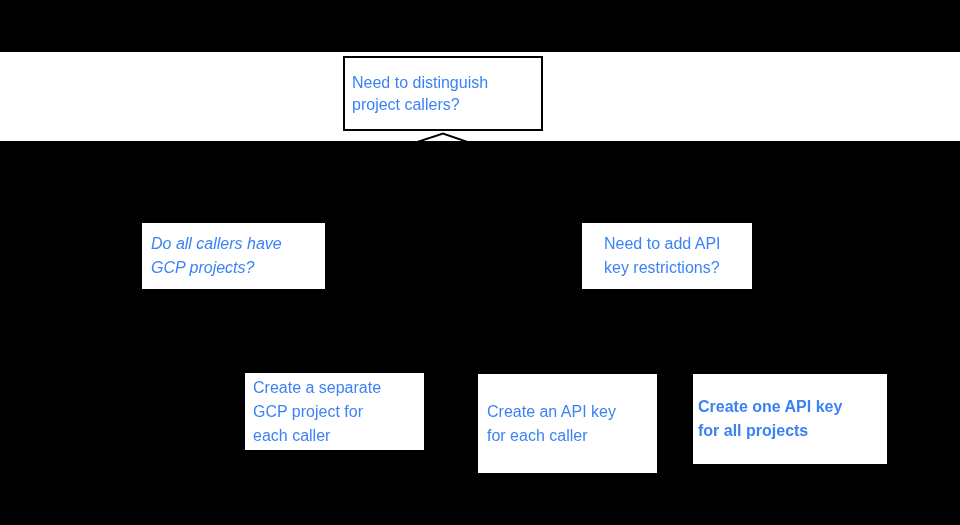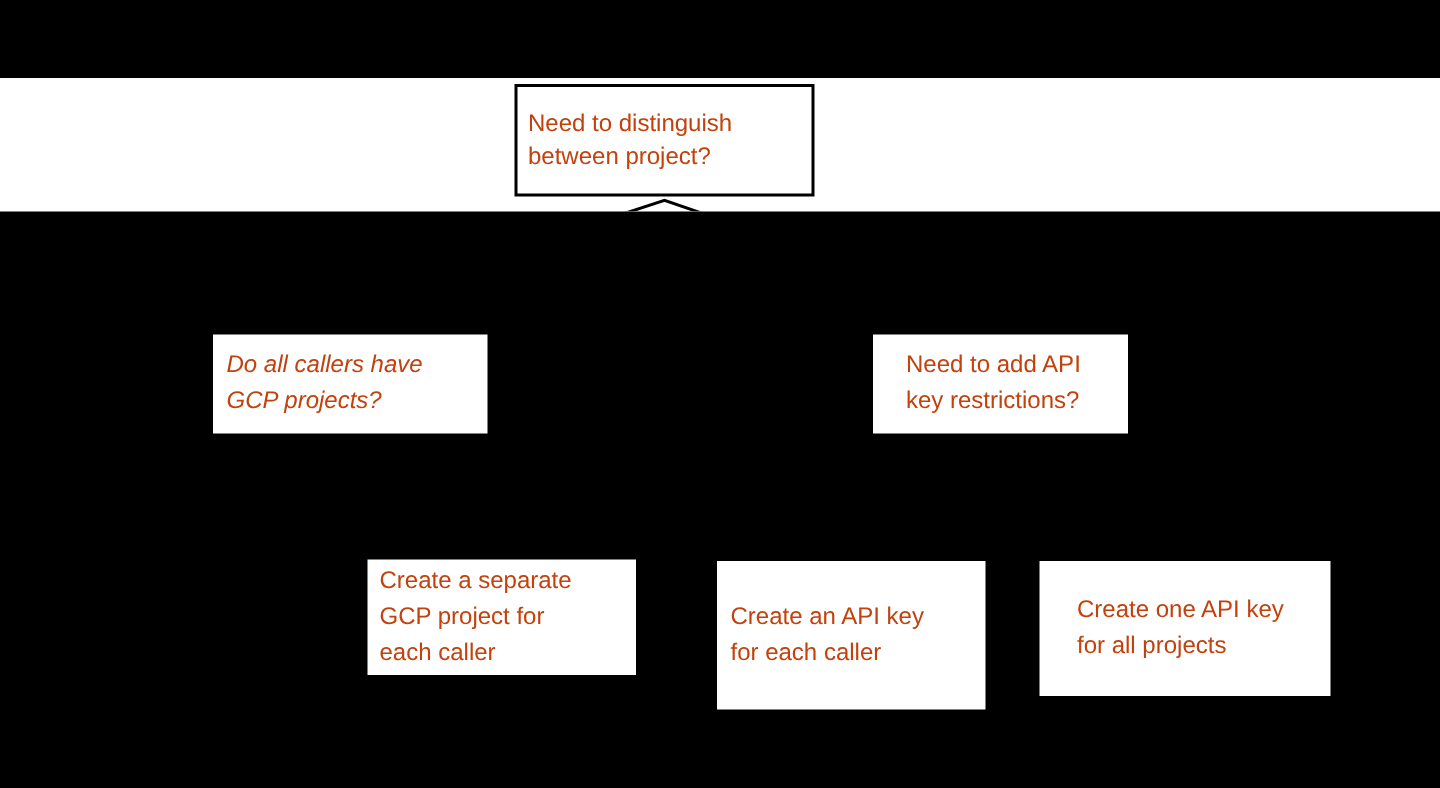--- a/index.html
+++ b/index.html
@@ -21,21 +21,21 @@
     left: 0; top: 52px;
     width: 960px; height: 89px;
     background: #fff;
     overflow: hidden;
   }
   .band svg { position: absolute; left: 0; top: 0; }
 
   .node {
     position: absolute;
     background: #fff;
-    color: #c2410c;
+    color: #3b82f6;
     font-size: 16px;
     line-height: 24px;
     display: flex;
     flex-direction: column;
     justify-content: center;
     box-sizing: border-box;
   }
   .node span { display: block; white-space: nowrap; }
 
   .node-root {
@@ -45,36 +45,36 @@
     padding-left: 7px;
     line-height: 22px;
     z-index: 2;
   }
   .node-branch-left  { left: 142px; top: 223px; width: 183px; height: 66px; padding-left: 9px; font-style: italic; }
   .node-branch-right { left: 582px; top: 223px; width: 170px; height: 66px; padding-left: 22px; }
 
   .node-leaf-1 { left: 31px;  top: 374px; width: 169px; height: 90px; padding-left: 9px; }
   .node-leaf-2 { left: 245px; top: 373px; width: 179px; height: 77px; padding-left: 8px; }
   .node-leaf-3 { left: 478px; top: 374px; width: 179px; height: 99px; padding-left: 9px; }
-  .node-leaf-4 { left: 693px; top: 374px; width: 194px; height: 90px; padding-left: 25px; }
+  .node-leaf-4 { left: 693px; top: 374px; width: 194px; height: 90px; padding-left: 5px; font-weight: bold; }
 </style>
 </head>
 <body>
 
 <div id="stage">
 
   <div class="band">
     <svg width="960" height="89" viewBox="0 0 960 89">
       <polyline points="402,95 443,81.5 482,95" fill="none" stroke="#000" stroke-width="2" stroke-linejoin="miter"></polyline>
     </svg>
   </div>
 
   <div class="node node-root">
     <span>Need to distinguish</span>
-    <span>between project?</span>
+    <span>project callers?</span>
   </div>
 
   <div class="node node-branch-left">
     <span>Do all callers have</span>
     <span>GCP projects?</span>
   </div>
 
   <div class="node node-branch-right">
     <span>Need to add API</span>
     <span>key restrictions?</span>

